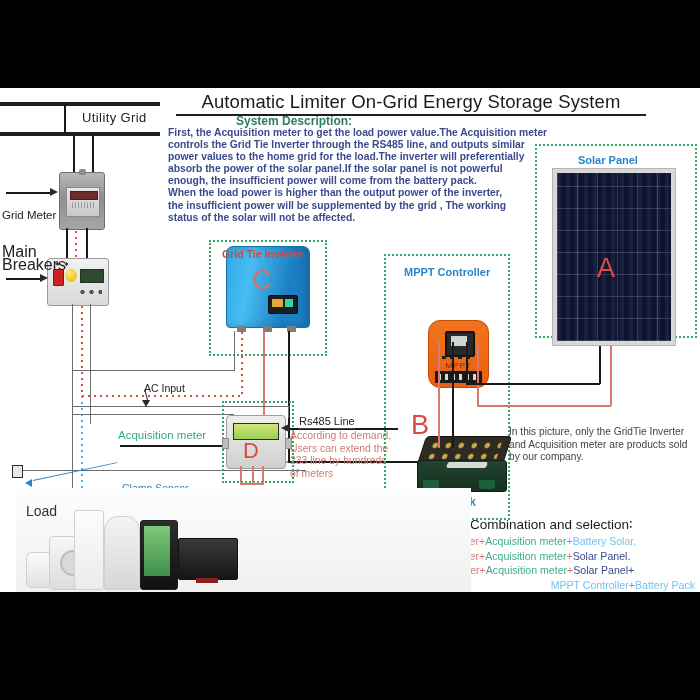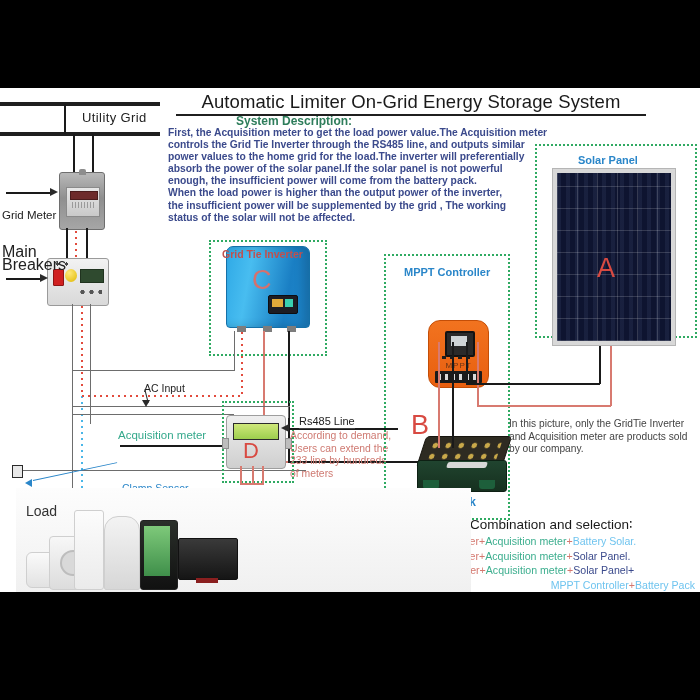--- a/index.html
+++ b/index.html
@@ -33,21 +33,21 @@
   .letterD{left:243px;top:350px;font-size:22px;color:#d84a42;}
   .rs485{left:299px;top:327px;font-size:11px;color:#222;
          border-bottom:1px solid #444;padding-bottom:1px;}
   .rs485body{left:290px;top:342px;font-size:10.4px;color:#cf7a72;
              line-height:12.6px;width:110px;}
   .rs485body div{white-space:nowrap;}
   .attention{left:241px;top:416px;font-size:15px;color:#1a1a1a;}
   .warn1{left:157px;top:436px;font-size:9.3px;color:#4a6fd4;white-space:nowrap;}
   .warn2{left:157px;top:449px;font-size:10.3px;color:#e0564d;white-space:nowrap;}
   .warn3{left:157px;top:473px;font-size:10.3px;color:#e0564d;white-space:nowrap;}
-  .note{left:509px;top:330px;width:185px;font-size:10.2px;color:#444;
+  .note{left:509px;top:338px;width:185px;font-size:10.2px;color:#444;
         line-height:12.6px;}
   .note div{white-space:nowrap;}
   .combo-title{left:470px;top:428px;font-size:13.5px;color:#1a1a1a;}
   .combo{left:395px;top:446px;font-size:10.6px;line-height:14.6px;}
   .combo .row{white-space:nowrap;}
   .c-idx{color:#1a1a1a;}
   .c-gti{color:#d4786f;}
   .c-acq{color:#3cae8e;}
   .c-bat{color:#6fc4ef;}
   .c-sol{color:#3b4a8c;}

